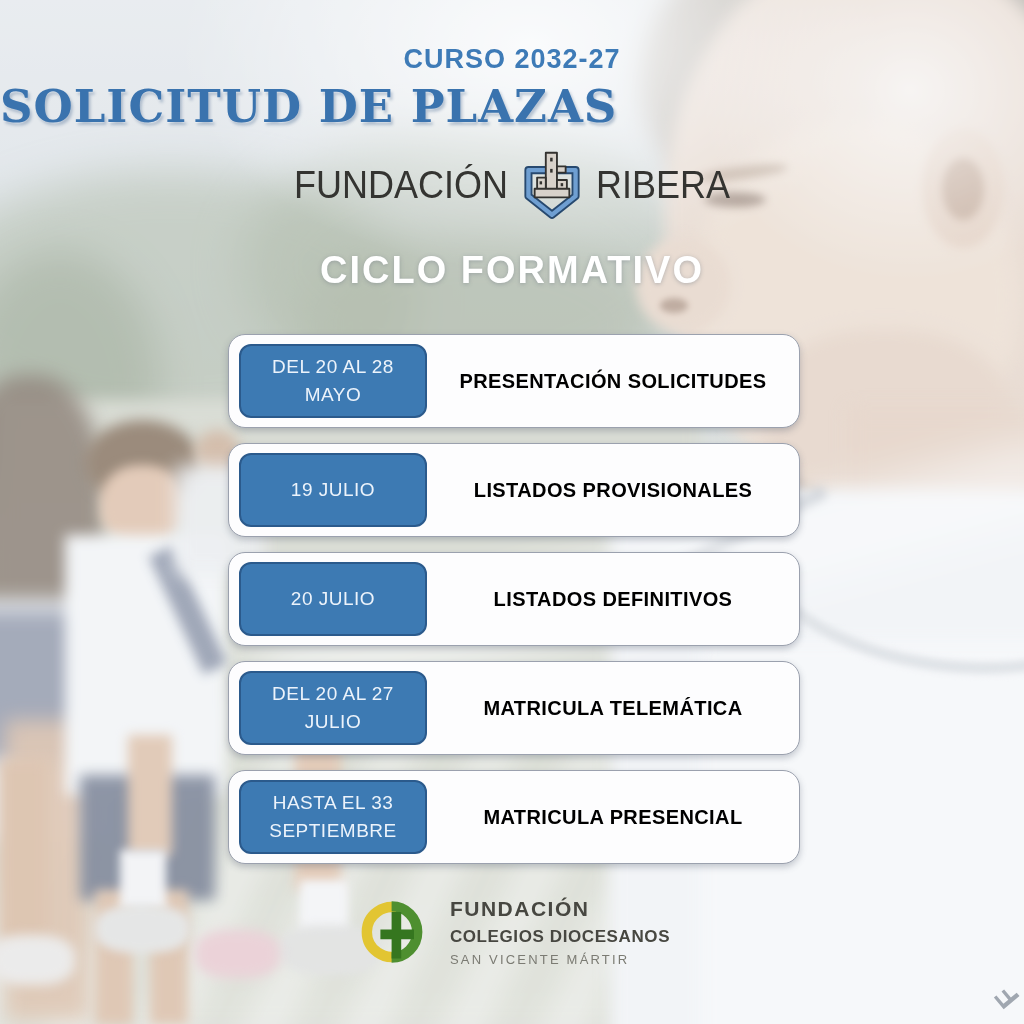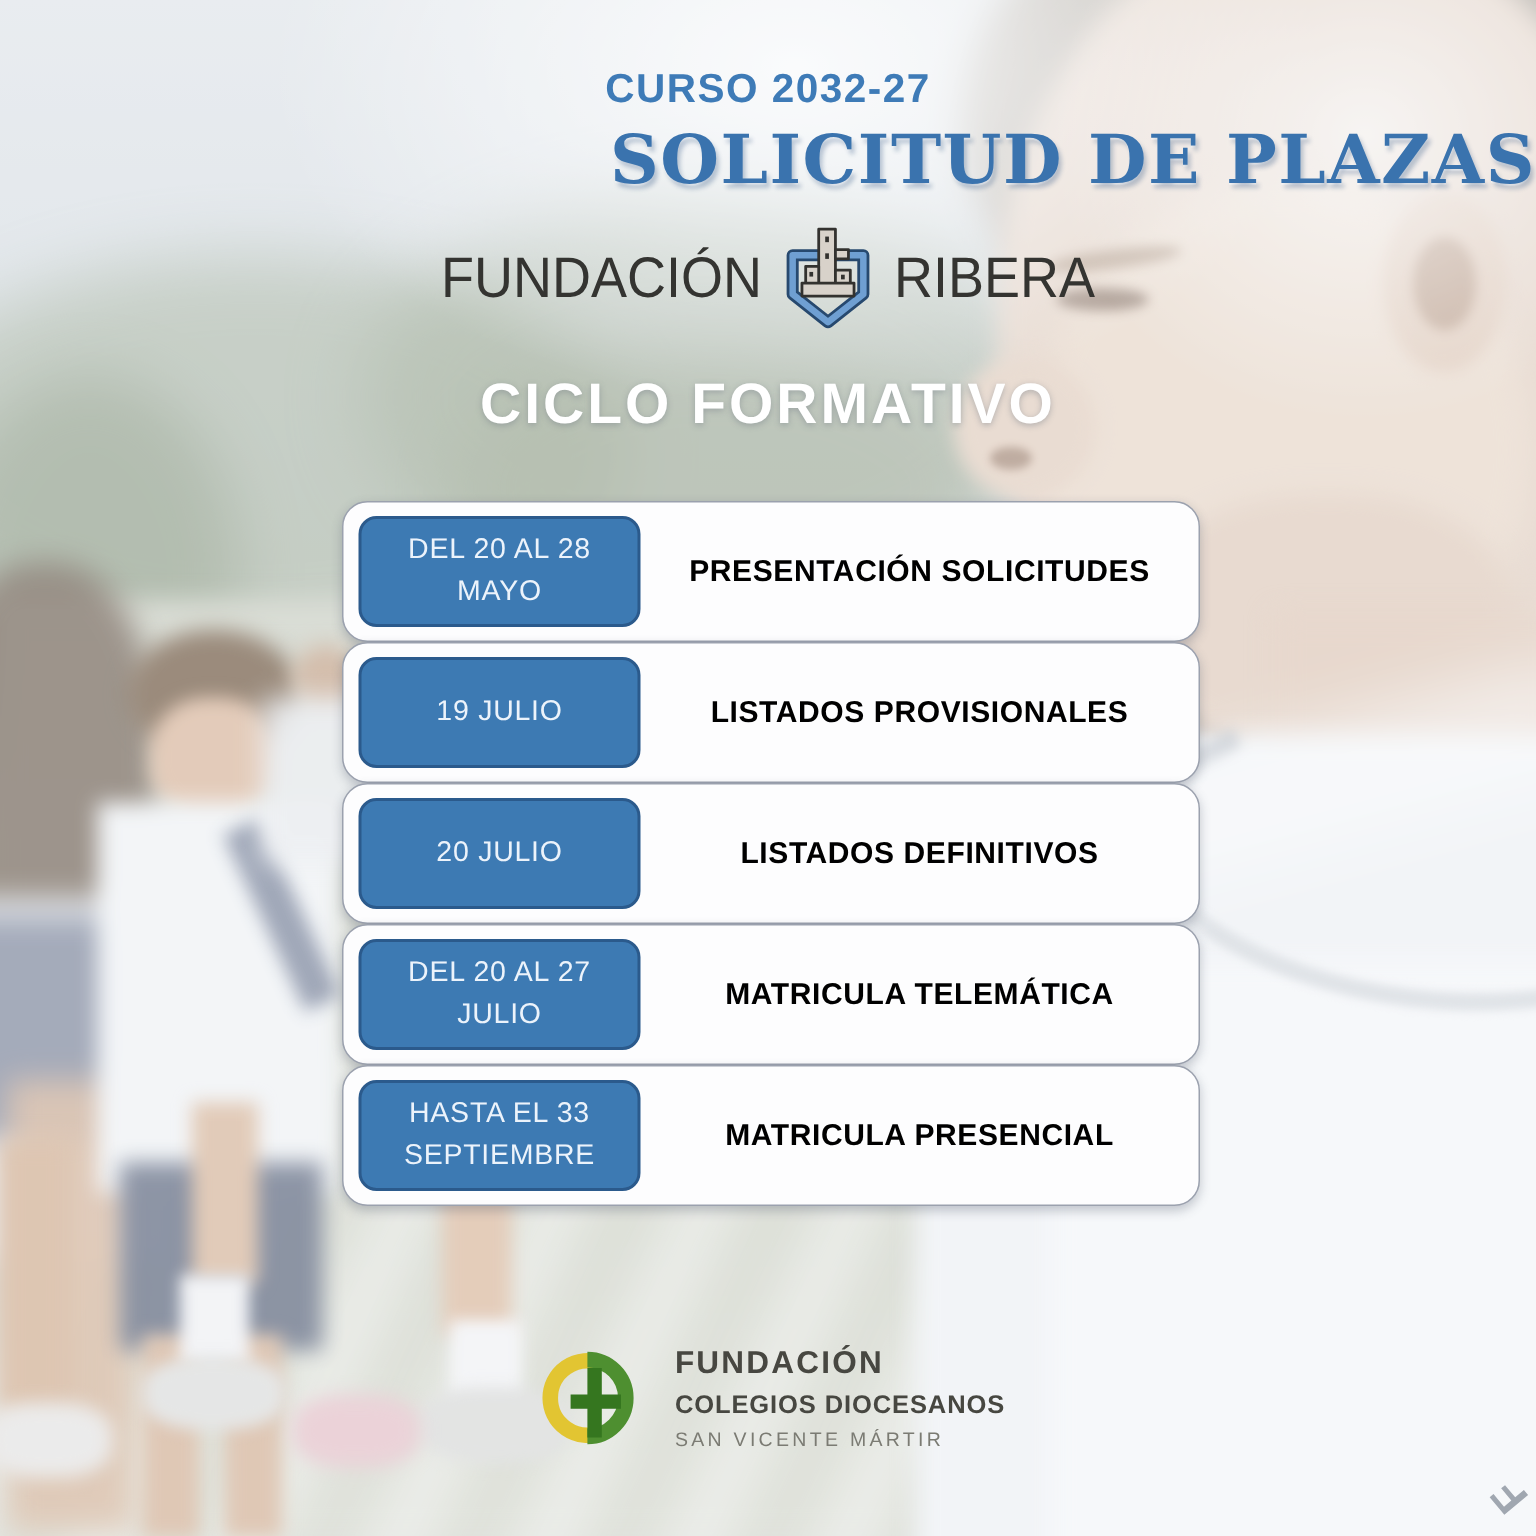--- a/index.html
+++ b/index.html
@@ -3,29 +3,29 @@
 <meta charset="utf-8">
 <style>
   html,body{margin:0;padding:0;background:#e8eaec;}
   .poster{position:relative;width:1024px;height:1024px;overflow:hidden;
     font-family:"Liberation Sans",sans-serif;background:linear-gradient(180deg,#e2e6ea 0%,#d8dee3 18%,#d1d7da 32%,#cfd4cd 48%,#d1d3c8 64%,#d5d6cc 82%,#d7d8cf 100%);}
   .b{position:absolute;}
   .r{border-radius:50%;}
   
   .course{position:absolute;top:44px;left:0;right:0;text-align:center;
     font-size:27px;font-weight:800;letter-spacing:1px;color:#3e7bb7;z-index:5;}
-  .title{position:absolute;top:80px;left:0;right:0;text-align:right;
+  .title{position:absolute;top:80px;left:0;right:0;text-align:left;
     font-family:"DejaVu Serif",serif;font-size:45px;font-weight:700;letter-spacing:1px;color:#3a73ae;
     text-shadow:2px 3px 3px rgba(46,84,128,.30),0 1px 0 rgba(255,255,255,.5);z-index:5;}
   .brand{position:absolute;top:150px;left:0;right:0;display:flex;align-items:center;justify-content:center;gap:13px;z-index:5;}
   .brand-word{font-size:36px;font-weight:400;color:#343431;letter-spacing:0;transform:scaleY(1.06);}
   .section{position:absolute;top:249px;left:0;right:0;text-align:center;
     font-size:38px;font-weight:800;letter-spacing:2px;color:#ffffff;
     text-shadow:0 1px 4px rgba(110,120,130,.45);z-index:5;}
-  .cards{position:absolute;top:334px;left:228px;width:572px;display:flex;flex-direction:column;z-index:5;}
+  .cards{position:absolute;top:334px;left:228px;width:572px;display:flex;flex-direction:column;gap:15px;z-index:5;}
   .card{height:94px;background:#fdfdfe;border:1px solid #9ba1ae;border-radius:17px;
     box-shadow:0 3px 7px rgba(70,80,100,.30);display:flex;align-items:center;box-sizing:border-box;}
   .badge{width:188px;height:74px;margin-left:10px;flex:none;background:#3d7ab3;border:2px solid #2b5a8c;
     border-radius:12px;color:#ecf3fb;font-size:19px;font-weight:500;letter-spacing:.5px;line-height:1.45;
     display:flex;align-items:center;justify-content:center;text-align:center;padding:0 14px;box-sizing:border-box;}
   .card-label{flex:1;text-align:center;font-size:20px;font-weight:800;color:#000000;letter-spacing:.4px;padding:0 8px;}
   .footer{position:absolute;top:892px;left:0;right:0;display:flex;justify-content:center;align-items:center;gap:16px;z-index:5;}
   .f-col{display:flex;flex-direction:column;align-items:flex-start;}
   .f1{font-size:21px;font-weight:700;color:#474741;letter-spacing:1.5px;}
   .f2{font-size:17px;font-weight:700;color:#474741;letter-spacing:.6px;margin-top:6px;}

